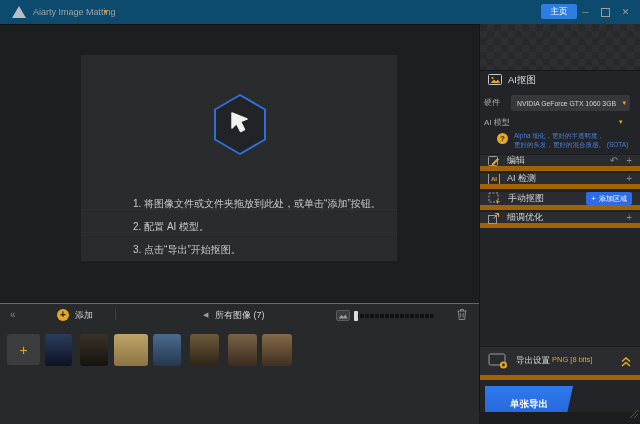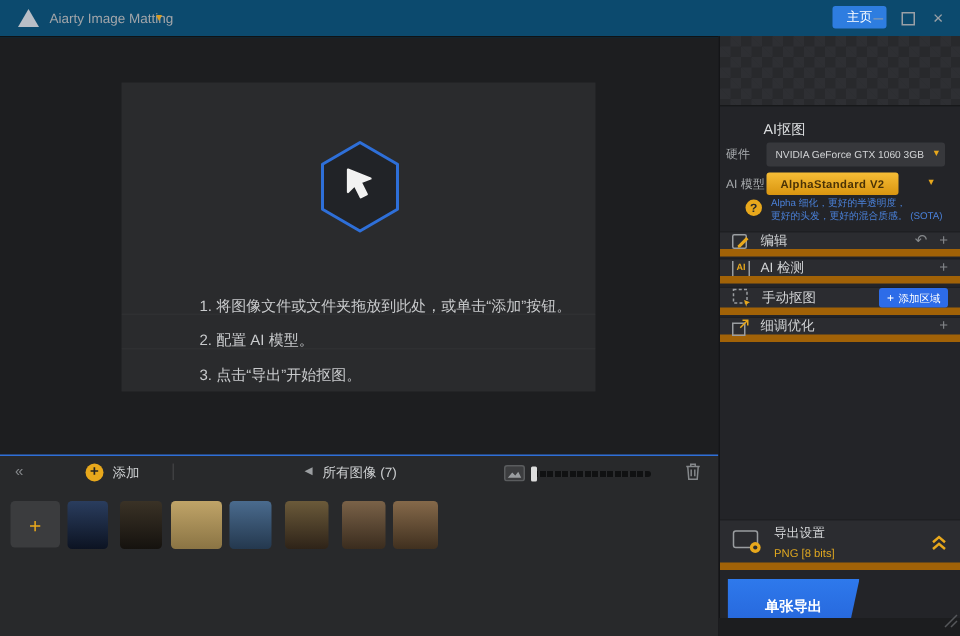--- a/index.html
+++ b/index.html
@@ -5,21 +5,21 @@
   html,body{margin:0;padding:0;background:#101113;}
   #app{position:relative;width:640px;height:424px;background:#1d1e20;overflow:hidden;
        font-family:"Liberation Sans","DejaVu Sans",sans-serif;color:#cfd1d3;
        -webkit-font-smoothing:antialiased;}
   .abs{position:absolute;}
   
   #titlebar{left:0;top:0;width:640px;height:24px;background:#0c4a6e;border-bottom:1px solid #101214;}
   #logo{left:12px;top:6px;width:0;height:0;border-left:7px solid transparent;border-right:7px solid transparent;border-bottom:12px solid #b9bec6;}
   #app-title{left:33px;top:0;height:24px;line-height:24px;font-size:9px;color:#a2a5a9;}
   #title-chevron{left:104px;top:0;height:24px;line-height:23px;font-size:8px;color:#d89d22;}
-  #home-btn{left:555px;top:4px;width:36px;height:15px;background:#2e7de0;border-radius:2px;
+  #home-btn{left:541px;top:4px;width:36px;height:15px;background:#2e7de0;border-radius:2px;
             font-size:8.5px;color:#fff;text-align:center;line-height:15px;cursor:default;}
   #wincontrols{right:8px;top:0;height:24px;display:flex;align-items:center;gap:7px;}
   .winbtn{width:13px;height:24px;display:flex;align-items:center;justify-content:center;color:#9aa0a6;font-size:9px;}
   #max-icon span{display:block;width:7px;height:7px;border:1px solid #9aa0a6;}
   
   #dropzone{left:81px;top:55px;width:316px;height:206px;background:#2a2b2d;}
   .dz-sep{left:81px;width:316px;height:1px;background:rgba(255,255,255,0.028);}
   #hexagon{left:211px;top:92px;}
   .instr{left:133px;font-size:10px;color:#c9cbcd;}
   
@@ -38,21 +38,21 @@
   #trash-ic{left:456px;top:308px;}
   #add-tile{left:7px;top:334px;width:33px;height:31px;background:#3b3c3e;border-radius:3px;
             color:#e8a81c;font-size:14px;display:flex;align-items:center;justify-content:center;}
   .thumb{position:absolute;top:334px;height:32px;border-radius:3px;}
   
   #rpanel{left:479px;top:24px;width:161px;height:400px;background:#232428;border-left:1px solid #141517;box-sizing:border-box;}
   #checker{left:480px;top:24px;width:160px;height:46px;background-color:#28292c;
     background-image:linear-gradient(45deg,#2e2f33 25%,transparent 25%,transparent 75%,#2e2f33 75%),
                      linear-gradient(45deg,#2e2f33 25%,transparent 25%,transparent 75%,#2e2f33 75%);
     background-size:14px 14px;background-position:0 0,7px 7px;border-bottom:1px solid #17181a;}
-  #matting-header{left:509px;top:74px;height:18px;display:flex;align-items:flex-start;gap:6px;flex-direction:column;}
+  #matting-header{left:488px;top:74px;height:18px;display:flex;align-items:flex-start;gap:6px;}
   #matting-title{font-size:9.5px;color:#dcdee0;}
   .flabel{font-size:8px;color:#a8abae;}
   #hw-label{left:484px;top:95px;height:16px;line-height:16px;}
   #hw-select{left:511px;top:95px;width:119px;height:16px;background:#37383c;border-radius:2px;
              display:flex;align-items:center;justify-content:center;}
   #hw-value{font-size:6.8px;color:#d2d4d6;padding-right:8px;}
   #hw-chevron{position:absolute;right:4px;top:0;height:16px;line-height:15px;font-size:7px;color:#e8a81c;}
   #model-label{left:484px;top:115px;height:15px;line-height:15px;}
   #model-pill{left:511px;top:115px;width:88px;height:15px;border-radius:2px;
               background:linear-gradient(180deg,#f6bd36,#d99510);
@@ -67,21 +67,21 @@
         padding:0 8px;gap:7px;justify-content:space-between;}
   .prow .rlabel{font-size:9px;color:#d2d4d6;}
   .rright{margin-left:auto;display:flex;align-items:center;gap:8px;}
   .gico{color:#85888b;font-size:10px;line-height:10px;}
   #ai-detect-icon{display:inline-block;border-left:1px solid #9a9da0;border-right:1px solid #9a9da0;
                   padding:0 2px;height:10px;line-height:10px;font-size:6px;color:#e8a81c;font-weight:bold;}
   #region-btn{background:#2d6ce8;border-radius:2px;height:13px;display:flex;align-items:center;
               padding:0 5px;gap:3px;color:#fff;font-size:7px;}
   #region-btn .plus{font-size:8px;line-height:13px;}
   #export-row{top:346px;height:34px;}
-  #export-texts{display:flex;flex-direction:column;gap:2px;}
+  #export-texts{display:flex;flex-direction:row;gap:2px;}
   #export-title{font-size:8.5px;color:#d6d8da;}
   #export-format{font-size:7.5px;color:#e0a820;}
   
   #single-btn{left:485px;top:386px;width:88px;height:37px;color:#fff;font-size:9.5px;font-weight:bold;
               display:flex;align-items:center;justify-content:center;
               background:linear-gradient(180deg,#2e79ec,#2563d8);
               clip-path:polygon(0 0,100% 0,calc(100% - 8px) 100%,0 100%);}
   #batch-btn{left:568px;top:386px;width:67px;height:25px;color:#fff;font-size:9.5px;font-weight:bold;
              display:flex;align-items:center;justify-content:center;padding-left:6px;box-sizing:border-box;
              background:linear-gradient(180deg,#2a60e2,#2247c6);
@@ -163,23 +163,20 @@
     <span id="matting-title">AI抠图</span>
   </div>
 
   <div id="hw-label" class="abs flabel">硬件</div>
   <div id="hw-select" class="abs">
     <span id="hw-value">NVIDIA GeForce GTX 1060 3GB</span>
     <span id="hw-chevron">▾</span>
   </div>
 
   <div id="model-label" class="abs flabel">AI 模型</div>
-  <div id="model-pill" class="abs">
-    <span id="model-value">AlphaStandard  V2</span>
-  </div>
   <div id="model-chevron" class="abs">▾</div>
 
   <div id="q-icon" class="abs">?</div>
   <div id="model-hint" class="abs">
     <span>Alpha 细化，更好的半透明度，</span><br>
     <span>更好的头发，更好的混合质感。</span>
     <span>(SOTA)</span>
   </div>
 
   <div class="prow" style="top:154px;height:17px;">

